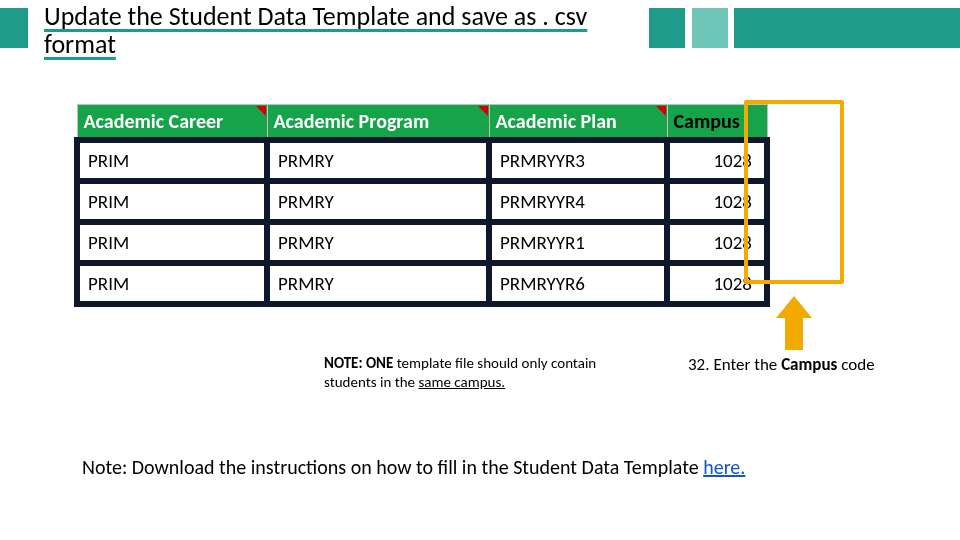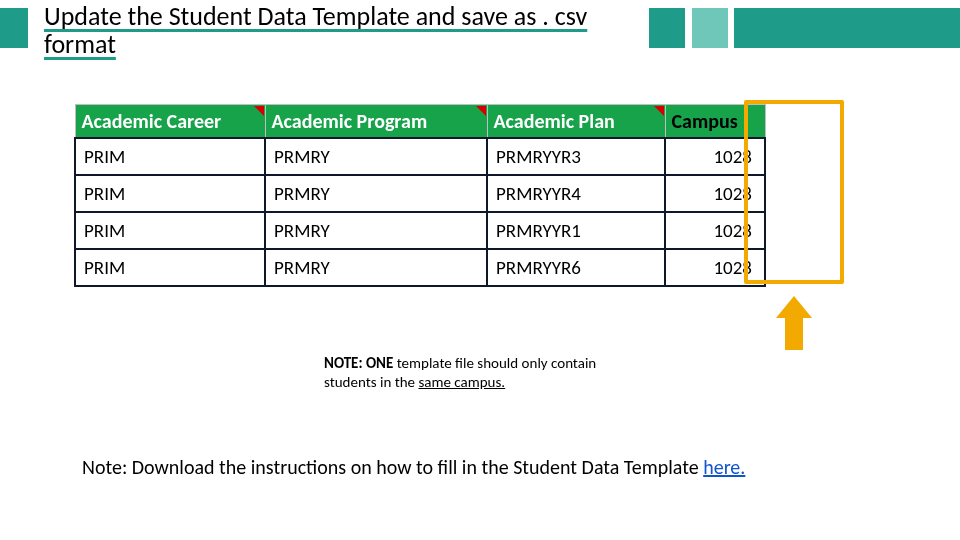--- a/index.html
+++ b/index.html
@@ -13,21 +13,21 @@
   .title { position: absolute; top: 2px; left: 44px; width: 545px; font-size: 26px; font-weight: 400; color: #000; line-height: 1.08; text-decoration: underline; text-decoration-color: #1f9c89; text-decoration-thickness: 3px; text-underline-offset: 4px; }
   .bar-r1 { position: absolute; top: 8px; right: 275px; width: 36px; height: 40px; background: #1f9c89; }
   .bar-r2 { position: absolute; top: 8px; right: 232px; width: 36px; height: 40px; background: #6fc7ba; }
   .bar-r3 { position: absolute; top: 8px; right: 0; width: 226px; height: 40px; background: #1f9c89; }
 
   
   .tbl-wrap { position: absolute; top: 104px; left: 74px; width: 760px; }
   table { border-collapse: collapse; font-family: Calibri, Arial, sans-serif; }
   th { background: #16a34a; color: #fff; font-weight: 700; font-size: 20px; text-align: left; padding: 4px 8px 4px 6px; border: 1px solid #bfbfbf; position: relative; }
   th.campus-th { color: #000; }
-  td { border: 2px solid #0f172a; font-size: 19px; padding: 6px 8px; color: #000; text-align: left; }
+  td { border: 6px solid #0f172a; font-size: 19px; padding: 6px 8px; color: #000; text-align: left; }
   td.num { text-align: right; padding-right: 12px; }
   .red-tri { position: absolute; top: 1px; right: 1px; width: 0; height: 0; border-top: 10px solid #d40000; border-left: 10px solid transparent; }
 
   .col0 { width: 190px; margin-top: 6px; }
   .col1 { width: 222px; }
   .col2 { width: 178px; }
   .col3 { width: 100px; }
 
   
   .hl-rect { position: absolute; top: 100px; left: 744px; width: 100px; height: 184px; border: 4px solid #f2a900; border-radius: 2px; }
@@ -104,19 +104,22 @@
 
   <div class="arrow">
     <div class="arrow-head"></div>
     <div class="arrow-body"></div>
   </div>
 
   <div class="note1">
     <b>NOTE: ONE</b><span> template file should only contain students in the </span><span class="u">same campus.</span>
   </div>
 
+  <div class="step">
+    <span>32. </span><span>Enter the </span><b>Campus</b><span> code</span>
+  </div>
 
   <div class="note2">
     <span>Note: Download the instructions on how to fill in the Student Data Template </span><a>here.</a>
   </div>
 
 
 </div>
 
 </body></html>

